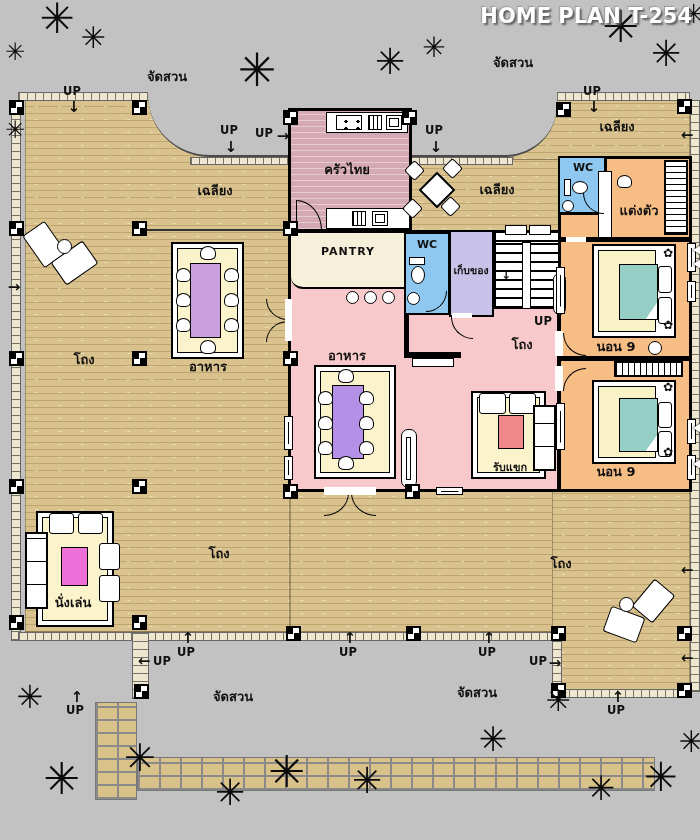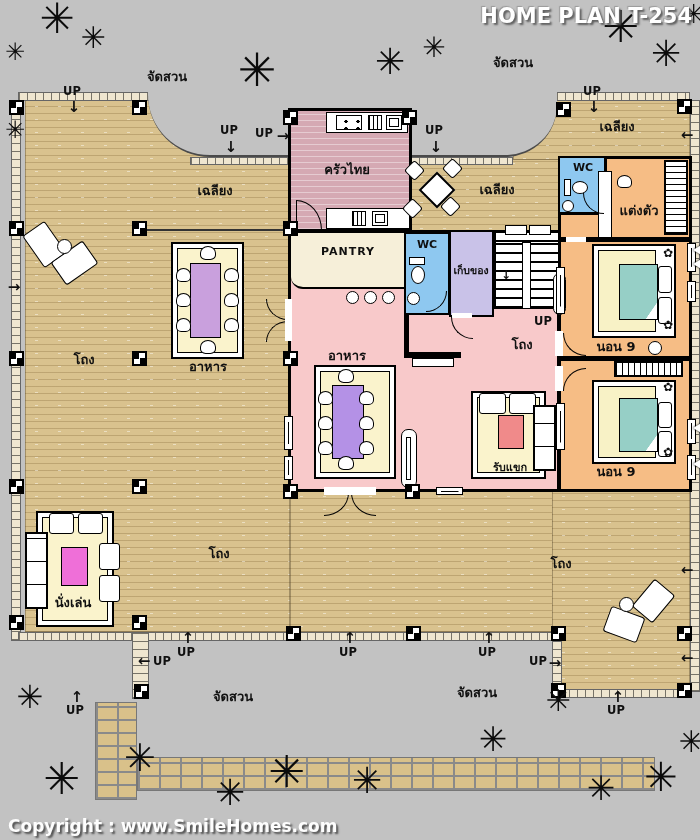--- a/index.html
+++ b/index.html
@@ -356,14 +356,13 @@
   <span class="tree" style="left:230px;top:793px;font-size:36px;">✳</span>
   <span class="tree" style="left:287px;top:772px;font-size:44px;">✳</span>
   <span class="tree" style="left:367px;top:781px;font-size:36px;">✳</span>
   <span class="tree" style="left:493px;top:739px;font-size:34px;">✳</span>
   <span class="tree" style="left:558px;top:701px;font-size:30px;">✳</span>
   <span class="tree" style="left:601px;top:788px;font-size:34px;">✳</span>
   <span class="tree" style="left:661px;top:777px;font-size:40px;">✳</span>
   <span class="tree" style="left:691px;top:742px;font-size:30px;">✳</span>
 
   <div class="title">HOME PLAN T-254</div>
-  <div class="copy">Copyright : www.SmileHomes.com</div>
 </div>
 
 </body></html>

